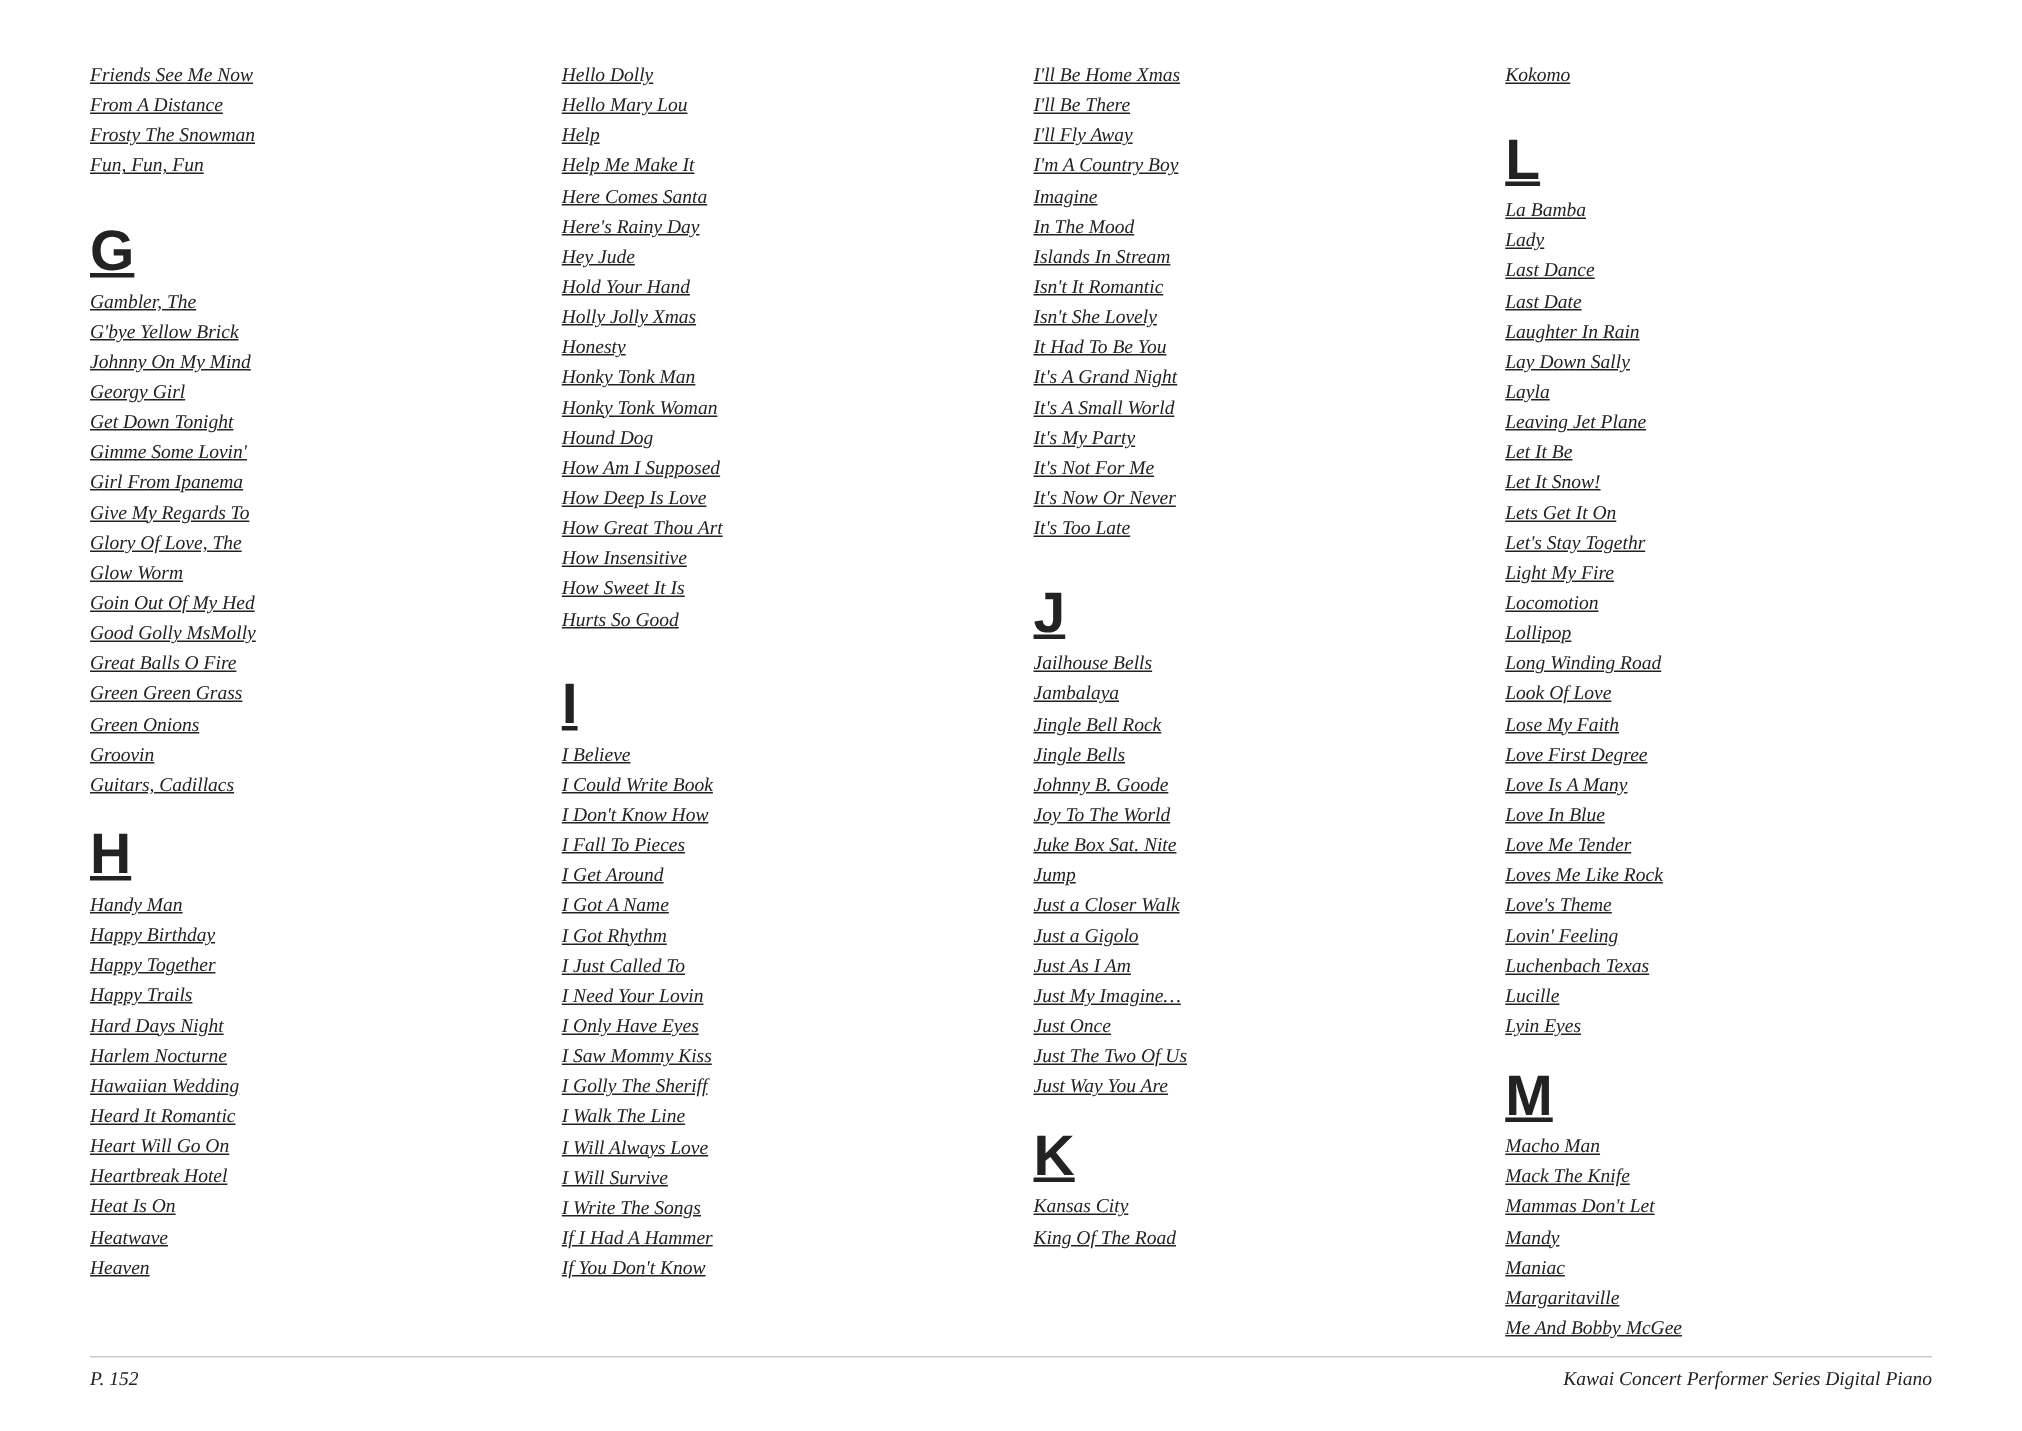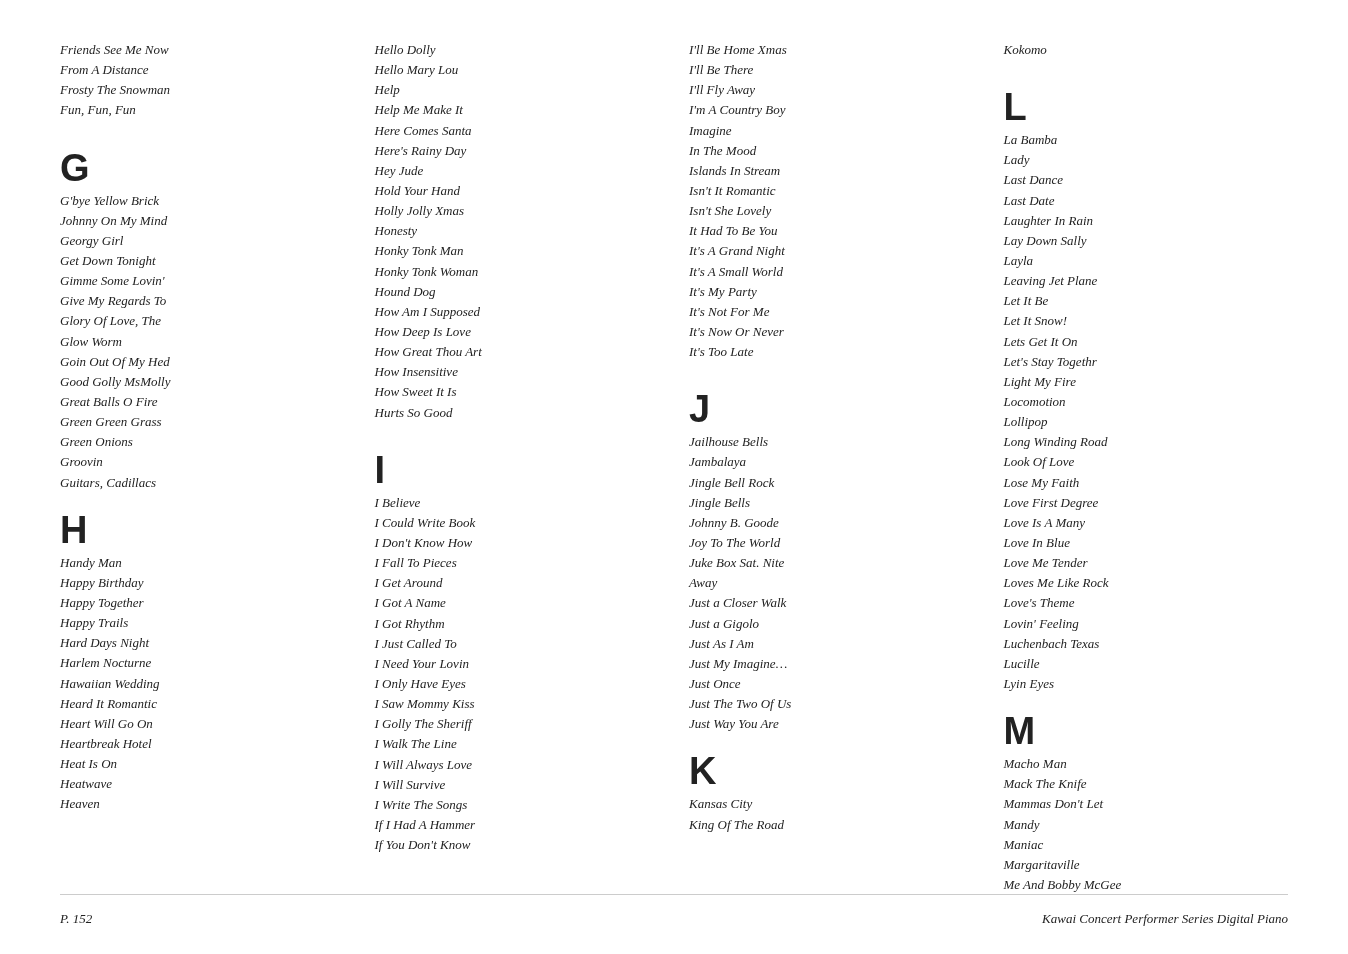--- a/index.html
+++ b/index.html
@@ -17,20 +17,21 @@
       position: relative;
     }
     .columns {
       display: grid;
       grid-template-columns: 1fr 1fr 1fr 1fr;
       gap: 0 30px;
     }
     .column {
       display: flex;
       flex-direction: column;
+      text-decoration: underline;
     }
     .section-header {
       font-size: 38px;
       font-weight: bold;
       font-style: normal;
       line-height: 1;
       margin-top: 18px;
       margin-bottom: 4px;
       font-family: Arial, Helvetica, sans-serif;
     }
@@ -44,43 +45,45 @@
     }
     .footer {
       position: absolute;
       bottom: 18px;
       left: 60px;
       right: 60px;
       display: flex;
       justify-content: space-between;
       align-items: center;
       border-top: 1px solid #ccc;
-      padding-top: 16px;
+      padding-top: 6px;
       font-style: italic;
       font-size: 13px;
     }
   </style>
 </head>
 <body>
 
 <div class="page">
   <div class="columns">
   <div class="column">
         <div class="top-songs">
           <div class="song-item">Friends See Me Now</div>
           <div class="song-item">From A Distance</div>
           <div class="song-item">Frosty The Snowman</div>
           <div class="song-item">Fun, Fun, Fun</div>
         </div>
         <div class="section-header">G</div>
+        <div class="song-item">Gambler, The</div>
         <div class="song-item">G'bye Yellow Brick</div>
         <div class="song-item">Johnny On My Mind</div>
         <div class="song-item">Georgy Girl</div>
         <div class="song-item">Get Down Tonight</div>
         <div class="song-item">Gimme Some Lovin'</div>
+        <div class="song-item">Girl From Ipanema</div>
         <div class="song-item">Give My Regards To</div>
         <div class="song-item">Glory Of Love, The</div>
         <div class="song-item">Glow Worm</div>
         <div class="song-item">Goin Out Of My Hed</div>
         <div class="song-item">Good Golly MsMolly</div>
         <div class="song-item">Great Balls O Fire</div>
         <div class="song-item">Green Green Grass</div>
         <div class="song-item">Green Onions</div>
         <div class="song-item">Groovin</div>
         <div class="song-item">Guitars, Cadillacs</div>
@@ -161,21 +164,21 @@
           <div class="song-item">It's Too Late</div>
         </div>
         <div class="section-header">J</div>
         <div class="song-item">Jailhouse Bells</div>
         <div class="song-item">Jambalaya</div>
         <div class="song-item">Jingle Bell Rock</div>
         <div class="song-item">Jingle Bells</div>
         <div class="song-item">Johnny B. Goode</div>
         <div class="song-item">Joy To The World</div>
         <div class="song-item">Juke Box Sat. Nite</div>
-        <div class="song-item">Away</div>
+        <div class="song-item">Jump</div>
         <div class="song-item">Just a Closer Walk</div>
         <div class="song-item">Just a Gigolo</div>
         <div class="song-item">Just As I Am</div>
         <div class="song-item">Just My Imagine…</div>
         <div class="song-item">Just Once</div>
         <div class="song-item">Just The Two Of Us</div>
         <div class="song-item">Just Way You Are</div>
         <div class="section-header">K</div>
         <div class="song-item">Kansas City</div>
         <div class="song-item">King Of The Road</div>

